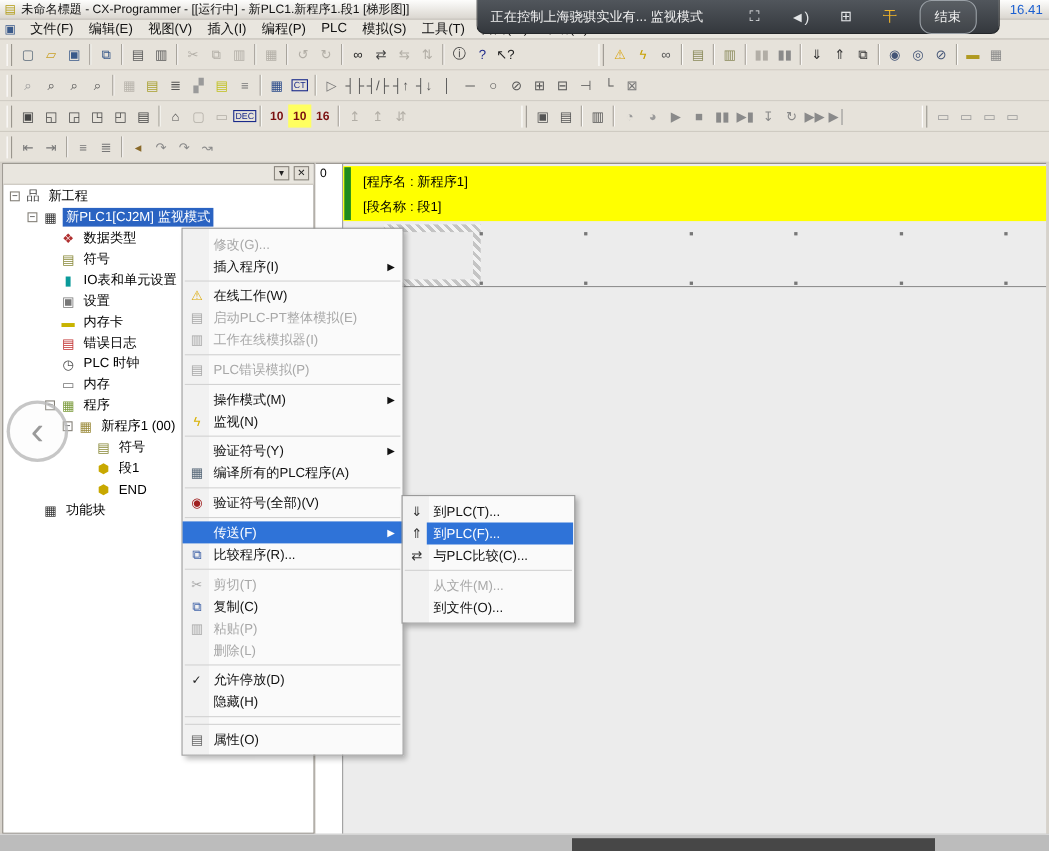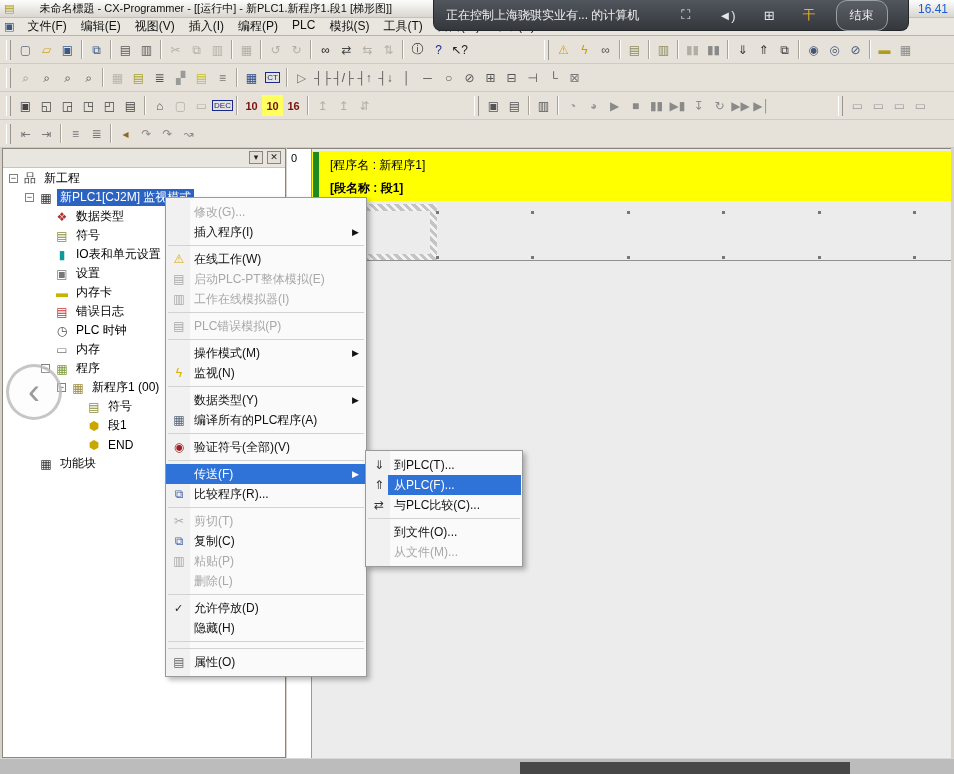--- a/index.html
+++ b/index.html
@@ -7,21 +7,21 @@
     width:954px;height:774px;position:relative;overflow:hidden;
     background:#d6d2cb;
     font-family:"Liberation Sans","DejaVu Sans",sans-serif;
     -webkit-font-smoothing:antialiased;
   }
   
   .titlebar{position:absolute;left:0;top:0;width:100%;height:18px;
     background:linear-gradient(#fdfdfc,#dad6cf);display:flex;align-items:center;
     padding-left:4px;box-sizing:border-box;font-size:11px;color:#111;border-bottom:1px solid #c4c0b8;}
   .app-icon{font-size:11px;color:#b09a10;margin-right:5px;}
-  .title-text{white-space:nowrap;margin-left:20px;}
+  .title-text{white-space:nowrap;}
   .title-right{position:absolute;right:6px;top:2px;color:#1b5fd0;font-size:12px;}
   
   .menubar{position:absolute;left:0;top:18px;width:100%;height:18px;background:#e9e6df;
     border-bottom:1px solid #b8b4ac;display:flex;align-items:center;font-size:12px;color:#111;box-sizing:border-box;}
   .mdi-icon{margin:0 6px 0 4px;color:#3a5a8a;font-size:11px;}
   .menu-item{padding:0 7px;white-space:nowrap;}
   
   #toolbars{position:absolute;top:36px;left:0;width:100%;}
   .toolbar-row{height:27px;display:flex;align-items:center;background:#e6e2da;
     border-bottom:1px solid #cfcbc2;padding-left:2px;box-sizing:content-box;}
@@ -47,29 +47,29 @@
   .t-label{padding:0 3px;color:#000;}
   .t-label.sel{background:#2a63c2;color:#fff;}
   
   #ladder{position:absolute;left:287px;top:148px;right:3px;bottom:16px;background:#ececec;
     border-top:1px solid #8a867e;}
   #gutter{position:absolute;left:0;top:0;width:25px;bottom:0;background:#fff;border-right:1px solid #999;
     font-size:11px;padding:3px 0 0 4px;box-sizing:border-box;color:#000;}
   #comment-block{position:absolute;left:25px;top:2px;right:0;height:50px;background:#ffff00;padding-left:28px;}
   .green-bar{position:absolute;left:1px;top:1px;width:6px;bottom:1px;background:#1f8a1f;}
   .comment-line{position:absolute;left:18px;font-size:12px;color:#000;white-space:nowrap;}
-  .cl1{top:6px;} .cl2{top:29px;font-weight:bold;}
+  .cl1{top:6px;} .cl2{top:29px;}
   .hatch-box{position:absolute;left:62px;top:55px;width:88px;height:57px;border:7px solid #ccc;
     border-image:repeating-linear-gradient(45deg,#c4c4c4 0 3px,#f2f2f2 3px 6px) 7;box-sizing:border-box;}
   .dot{position:absolute;width:3px;height:3px;background:#777;}
   .rung-line{position:absolute;left:25px;right:0;top:111px;height:1px;background:#909090;}
   
   .popup{position:absolute;background:linear-gradient(to right,#f1f1f1 0,#f1f1f1 24px,#fafafa 24px);
     border:1px solid #9a9a9a;box-shadow:3px 3px 5px rgba(0,0,0,.28);padding:4px 0;font-size:12px;}
-  #context-menu{left:165px;top:197px;width:200px;z-index:50;}
+  #context-menu{left:165px;top:207px;width:200px;z-index:50;}
   #transfer-submenu{left:365px;top:450px;width:156px;z-index:60;}
   .m-item{height:20px;display:flex;align-items:center;position:relative;padding-left:28px;color:#111;}
   .m-icon{position:absolute;left:4px;width:18px;text-align:center;font-size:12px;}
   .m-check{position:absolute;left:8px;font-size:11px;color:#222;}
   .m-arrow{position:absolute;right:7px;font-size:9px;}
   .m-item.dis{color:#a8a8a8;}
   .m-item.hl{background:#2f73d8;color:#fff;}
   .hlband{position:absolute;left:22px;right:1px;top:0;bottom:0;background:#2f73d8;}
   .m-item .m-label{position:relative;}
   .m-item.hl-sub{color:#fff;}
@@ -610,21 +610,21 @@
     <div class="m-item">
       <span class="m-label">操作模式(M)</span>
       <span class="m-arrow">▶</span>
     </div>
     <div class="m-item">
       <span class="m-icon" style="color: rgb(216, 176, 0);">ϟ</span>
       <span class="m-label">监视(N)</span>
     </div>
     <div class="m-sep"></div>
     <div class="m-item">
-      <span class="m-label">数据类型(Y)</span>
+      <span class="m-label">验证符号(Y)</span>
       <span class="m-arrow">▶</span>
     </div>
     <div class="m-item">
       <span class="m-icon" style="color: rgb(85, 102, 119);">▦</span>
       <span class="m-label">编译所有的PLC程序(A)</span>
     </div>
     <div class="m-sep"></div>
     <div class="m-item">
       <span class="m-icon" style="color: rgb(160, 32, 32);">◉</span>
       <span class="m-label">验证符号(全部)(V)</span>
@@ -671,37 +671,37 @@
   </div>
 
 <div id="transfer-submenu" class="popup sub">
     <div class="m-item">
       <span class="m-icon" style="color: rgb(51, 51, 51);">⇓</span>
       <span class="m-label">到PLC(T)...</span>
     </div>
     <div class="m-item hl-sub">
       <div class="hlband"></div>
       <span class="m-icon" style="color: rgb(51, 51, 51);">⇑</span>
-      <span class="m-label">从PLC(F)...</span>
+      <span class="m-label">到PLC(F)...</span>
     </div>
     <div class="m-item">
       <span class="m-icon" style="color: rgb(51, 51, 51);">⇄</span>
       <span class="m-label">与PLC比较(C)...</span>
     </div>
     <div class="m-sep"></div>
-    <div class="m-item">
-      <span class="m-label">到文件(O)...</span>
-    </div>
     <div class="m-item dis">
       <span class="m-label">从文件(M)...</span>
     </div>
+    <div class="m-item">
+      <span class="m-label">到文件(O)...</span>
+    </div>
   </div>
 
 <div id="remote-overlay">
-  <span class="ro-msg">正在控制上海骁骐实业有... 的计算机</span>
+  <span class="ro-msg">正在控制上海骁骐实业有... 监视模式</span>
   <span class="ro-icons">
       <span class="ro-icon">⛶</span>
       <span class="ro-icon">◄)</span>
       <span class="ro-icon">⊞</span>
       <span class="ro-icon" style="color: rgb(240, 180, 41);">干</span>
     </span>
   <span class="ro-end">结束</span>
 </div>
 
 <div id="nav-back">

